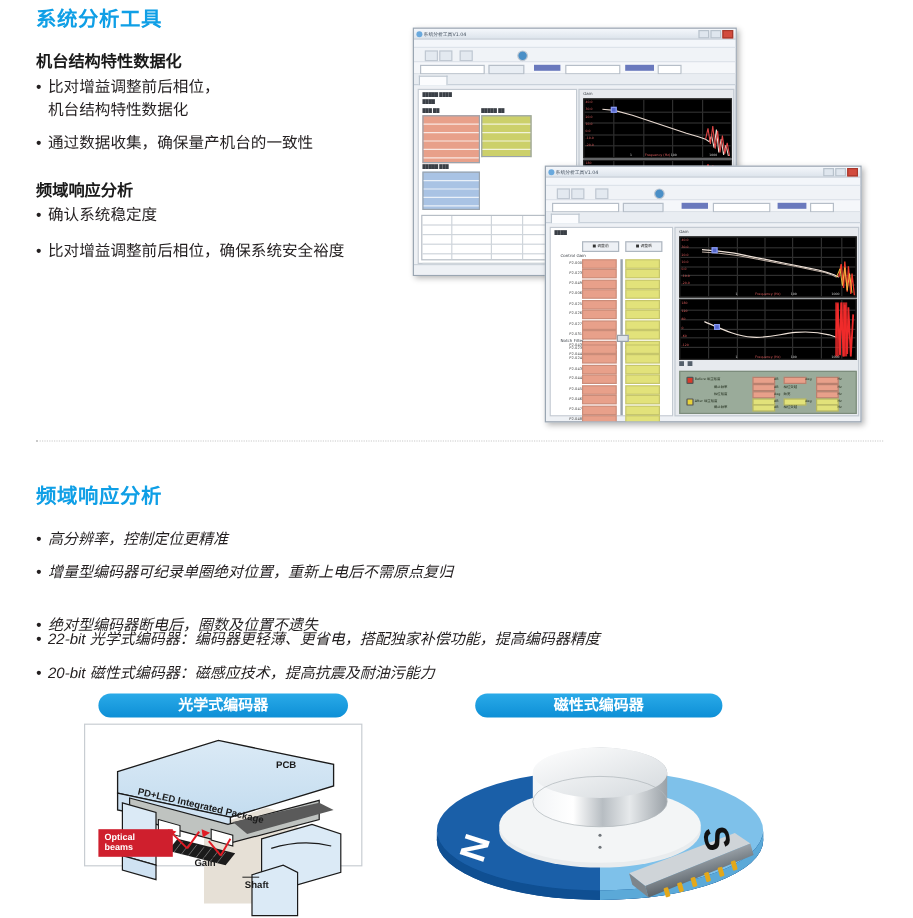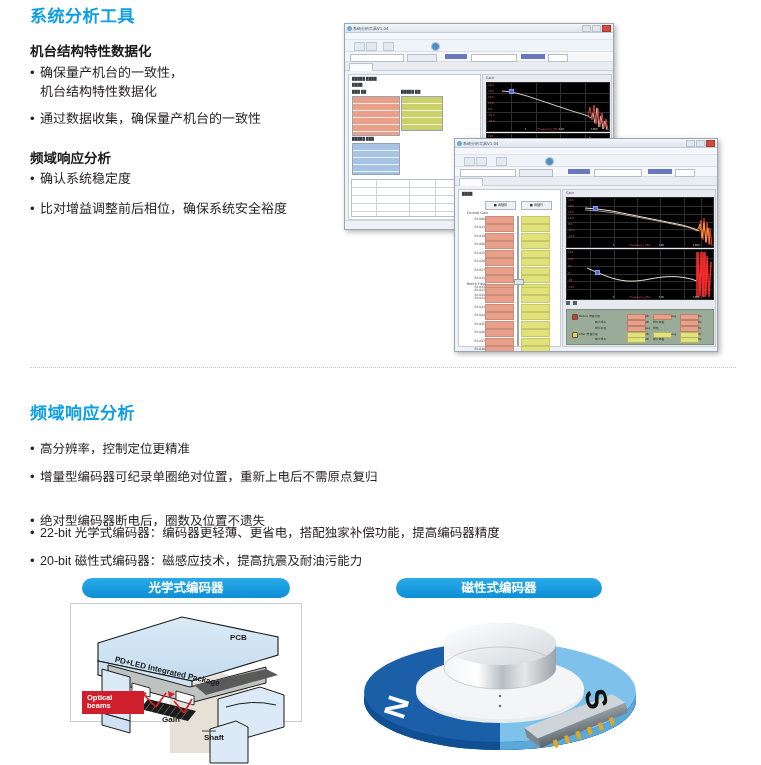--- a/index.html
+++ b/index.html
@@ -42,21 +42,21 @@
   .bul .dot{
     display:inline-block;
     width:10px;
     color:#231f20;
     font-size:13px;
     vertical-align:top;
   }
   .bul .txt{display:inline-block;vertical-align:top;}
   .bul .ln2{display:block;}
 
-  .bul-sm{font-size:12.5px;}
+  .bul-sm{font-size:12.5px;font-style:italic;}
 
   
   .divider{
     position:absolute;
     left:30px;top:367px;width:706px;height:0;
     border-top:1px dotted #c9c9c9;
   }
 
   
   .shotwrap{position:absolute;}
@@ -247,21 +247,21 @@
 <body>
 
 <div class="page">
 
   <div class="sec-title" style="left:30px;top:2px;">系统分析工具</div>
 
   <div class="sub-title" style="left:30px;top:40px;">机台结构特性数据化</div>
 
   <div class="bul" style="left:30px;top:64px;">
     <span class="dot">•</span><span class="txt">
-      <span>确保量产机台的一致性，</span>
+      <span>比对增益调整前后相位，</span>
       <span class="ln2">机台结构特性数据化</span>
     </span>
   </div>
 
   <div class="bul" style="left:30px;top:110px;">
     <span class="dot">•</span><span class="txt">通过数据收集，确保量产机台的一致性</span>
   </div>
 
   <div class="sub-title" style="left:30px;top:147px;">频域响应分析</div>
 

